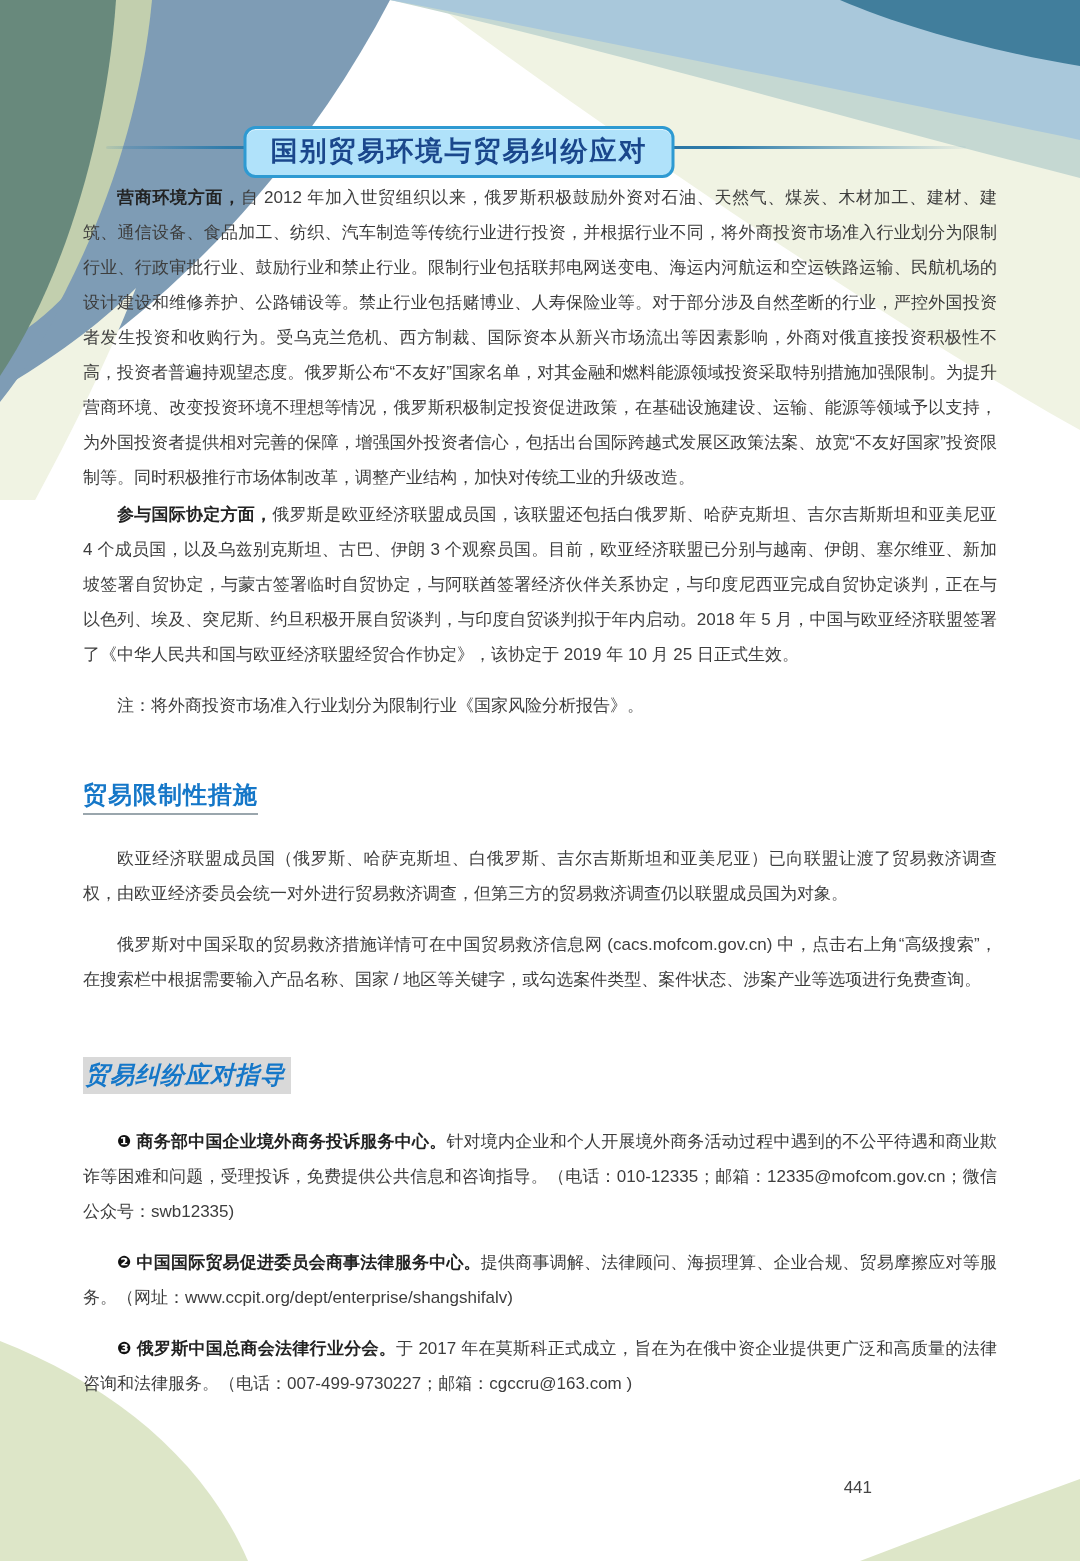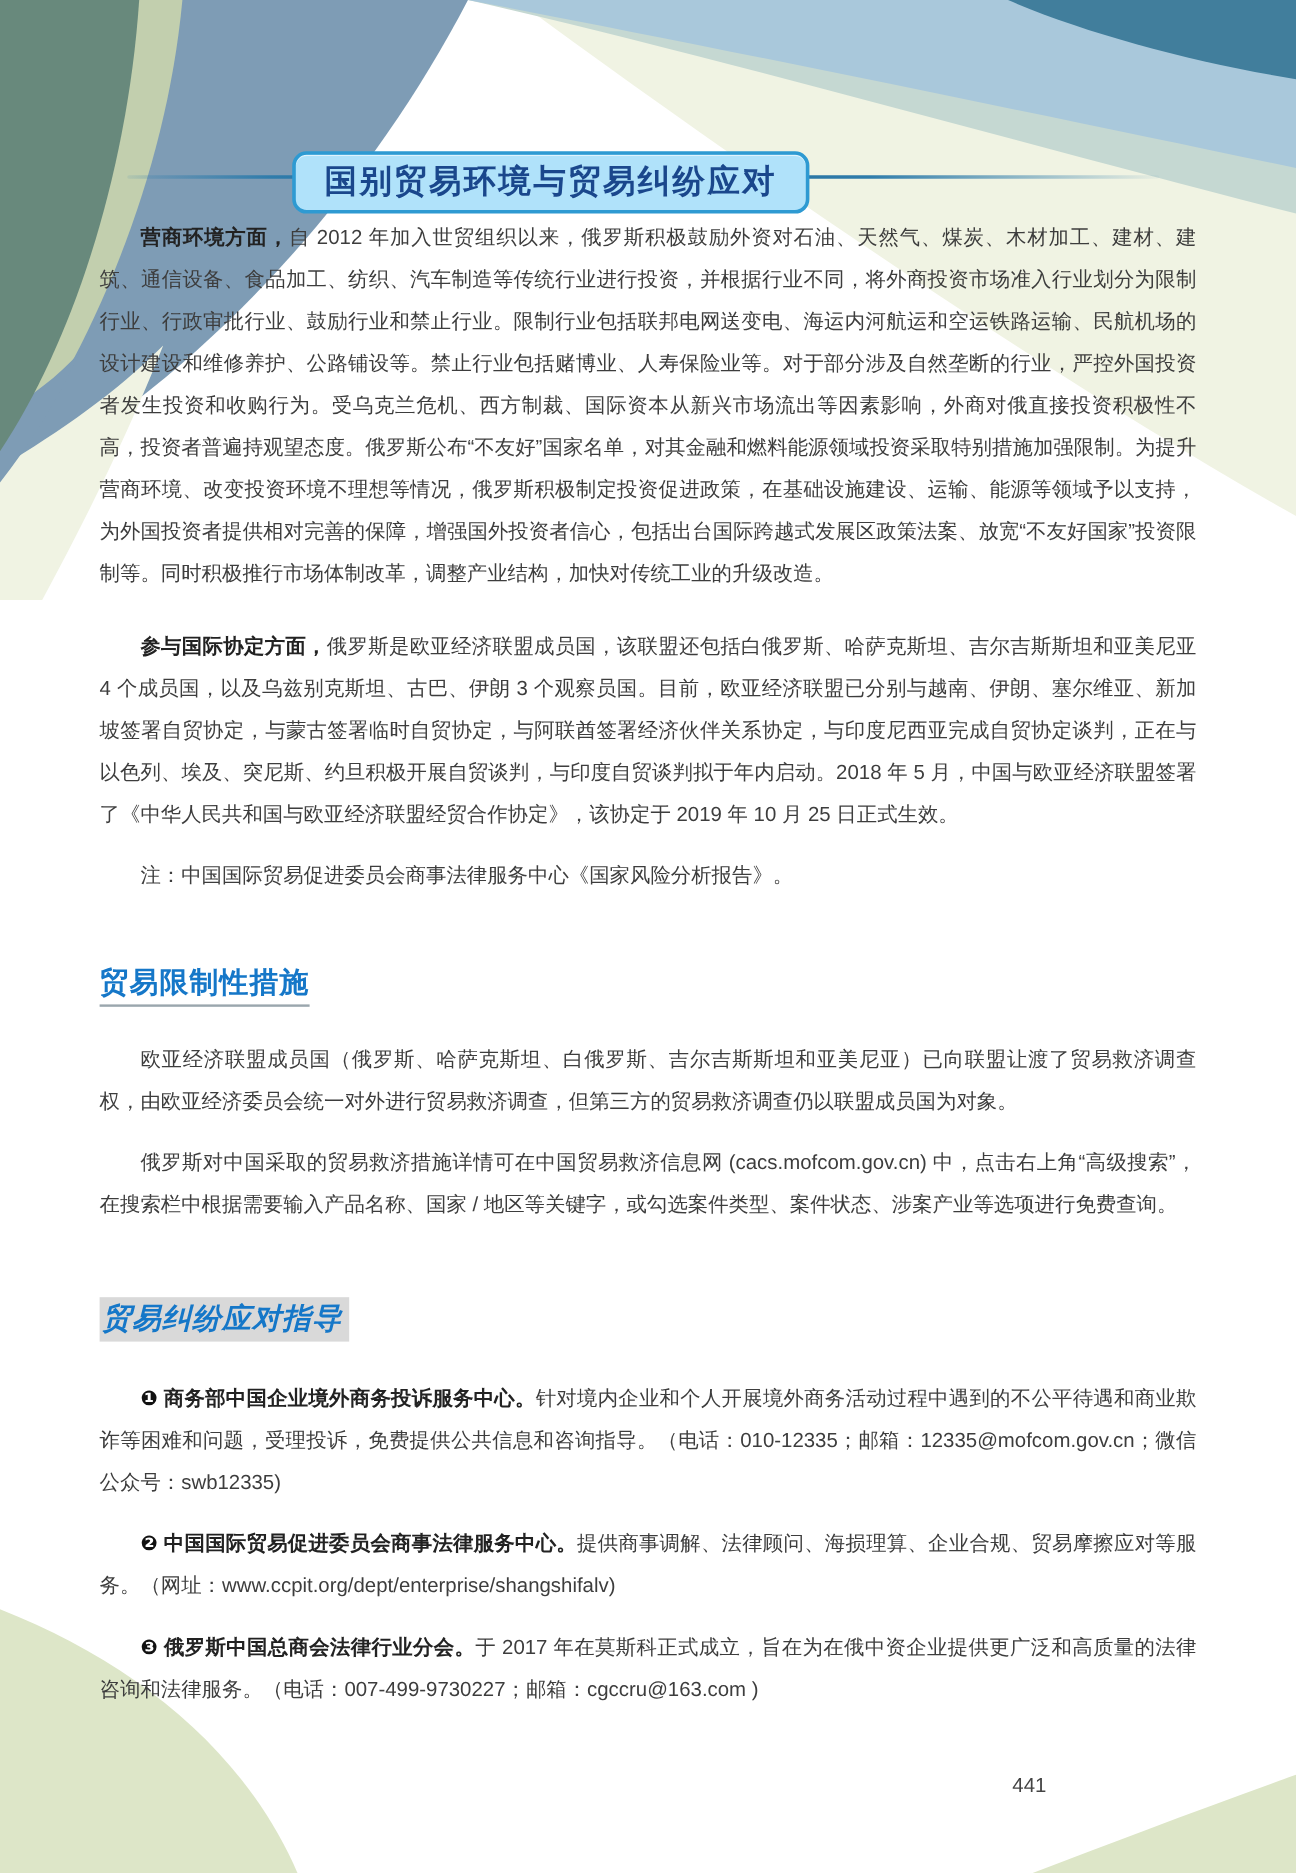--- a/index.html
+++ b/index.html
@@ -62,21 +62,21 @@
   .para{
     margin:0;
     font-size:17px;line-height:35px;
     text-align:justify;
     text-indent:2em;
     color:var(--body-text);
     word-break:break-word;
   }
   .para b{color:#222;}
   .p1{margin-top:10px;}
-  .p2{margin-top:26px;}
+  .p2{margin-top:2px;}
   .note{margin-top:16px;}
   .sec-heading{
     margin:0;
     font-size:24px;font-weight:bold;
     color:var(--heading-blue);
     letter-spacing:1px;
     display:inline-block;
   }
   .h1-wrap{margin-top:56px;}
   .h1-wrap .sec-heading{
@@ -128,21 +128,21 @@
   <div class="title-rule"></div>
   <div class="title-banner">国别贸易环境与贸易纠纷应对</div>
 </div>
 
 <div class="content">
 
   <p class="para p1"><b>营商环境方面，</b><span>自 2012 年加入世贸组织以来，俄罗斯积极鼓励外资对石油、天然气、煤炭、木材加工、建材、建筑、通信设备、食品加工、纺织、汽车制造等传统行业进行投资，并根据行业不同，将外商投资市场准入行业划分为限制行业、行政审批行业、鼓励行业和禁止行业。限制行业包括联邦电网送变电、海运内河航运和空运铁路运输、民航机场的设计建设和维修养护、公路铺设等。禁止行业包括赌博业、人寿保险业等。对于部分涉及自然垄断的行业，严控外国投资者发生投资和收购行为。受乌克兰危机、西方制裁、国际资本从新兴市场流出等因素影响，外商对俄直接投资积极性不高，投资者普遍持观望态度。俄罗斯公布“不友好”国家名单，对其金融和燃料能源领域投资采取特别措施加强限制。为提升营商环境、改变投资环境不理想等情况，俄罗斯积极制定投资促进政策，在基础设施建设、运输、能源等领域予以支持，为外国投资者提供相对完善的保障，增强国外投资者信心，包括出台国际跨越式发展区政策法案、放宽“不友好国家”投资限制等。同时积极推行市场体制改革，调整产业结构，加快对传统工业的升级改造。</span></p>
 
   <p class="para p2"><b>参与国际协定方面，</b><span>俄罗斯是欧亚经济联盟成员国，该联盟还包括白俄罗斯、哈萨克斯坦、吉尔吉斯斯坦和亚美尼亚 4 个成员国，以及乌兹别克斯坦、古巴、伊朗 3 个观察员国。目前，欧亚经济联盟已分别与越南、伊朗、塞尔维亚、新加坡签署自贸协定，与蒙古签署临时自贸协定，与阿联酋签署经济伙伴关系协定，与印度尼西亚完成自贸协定谈判，正在与以色列、埃及、突尼斯、约旦积极开展自贸谈判，与印度自贸谈判拟于年内启动。2018 年 5 月，中国与欧亚经济联盟签署了《中华人民共和国与欧亚经济联盟经贸合作协定》，该协定于 2019 年 10 月 25 日正式生效。</span></p>
 
-  <p class="para note">注：中国国际贸易促进委员会商事法律服务中心《国家风险分析报告》。</p>
+  <p class="para note">注：将外商投资市场准入行业划分为限制行业《国家风险分析报告》。</p>
 
   <div class="h1-wrap">
     <span class="sec-heading">贸易限制性措施</span>
   </div>
 
   <p class="para r1">欧亚经济联盟成员国（俄罗斯、哈萨克斯坦、白俄罗斯、吉尔吉斯斯坦和亚美尼亚）已向联盟让渡了贸易救济调查权，由欧亚经济委员会统一对外进行贸易救济调查，但第三方的贸易救济调查仍以联盟成员国为对象。</p>
   <p class="para r2">俄罗斯对中国采取的贸易救济措施详情可在中国贸易救济信息网 (cacs.mofcom.gov.cn) 中，点击右上角“高级搜索”，在搜索栏中根据需要输入产品名称、国家 / 地区等关键字，或勾选案件类型、案件状态、涉案产业等选项进行免费查询。</p>
 
   <div class="h2-wrap">
     <span class="sec-heading">贸易纠纷应对指导</span>

